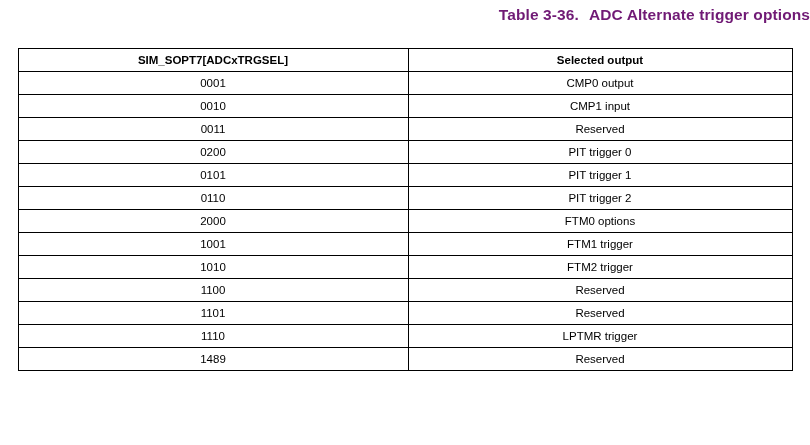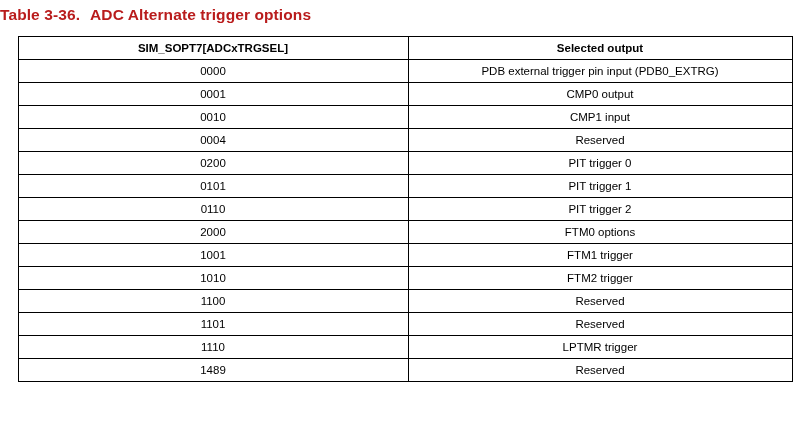--- a/index.html
+++ b/index.html
@@ -14,34 +14,34 @@
     color: #000000;
     overflow: hidden;
   }
   .page {
     position: relative;
     width: 810px;
     height: 445px;
     box-sizing: border-box;
   }
   .table-caption {
-    text-align: left;
+    text-align: right;
     font-size: 15.5px;
     font-weight: bold;
-    color: #b91c1c;
+    color: #701a75;
     padding-top: 6px;
     padding-bottom: 8px;
     letter-spacing: 0.1px;
   }
   .caption-num {
     margin-right: 10px;
   }
   table.doc-table {
     border-collapse: collapse;
-    margin: 4px auto;
+    margin: 16px auto;
     width: 774px;
     table-layout: fixed;
     border: 1.5px solid #000000;
   }
   table.doc-table th,
   table.doc-table td {
     border: 1px solid #000000;
     text-align: center;
     font-size: 11.5px;
     height: 22px;
@@ -72,33 +72,29 @@
       <col class="col-b">
     </colgroup>
     <thead>
       <tr>
         <th>SIM_SOPT7[ADCxTRGSEL]</th>
         <th>Selected output</th>
       </tr>
     </thead>
     <tbody>
       <tr>
-        <td>0000</td>
-        <td>PDB external trigger pin input (PDB0_EXTRG)</td>
-      </tr>
-      <tr>
         <td>0001</td>
         <td>CMP0 output</td>
       </tr>
       <tr>
         <td>0010</td>
         <td>CMP1 input</td>
       </tr>
       <tr>
-        <td>0004</td>
+        <td>0011</td>
         <td>Reserved</td>
       </tr>
       <tr>
         <td>0200</td>
         <td>PIT trigger 0</td>
       </tr>
       <tr>
         <td>0101</td>
         <td>PIT trigger 1</td>
       </tr>

